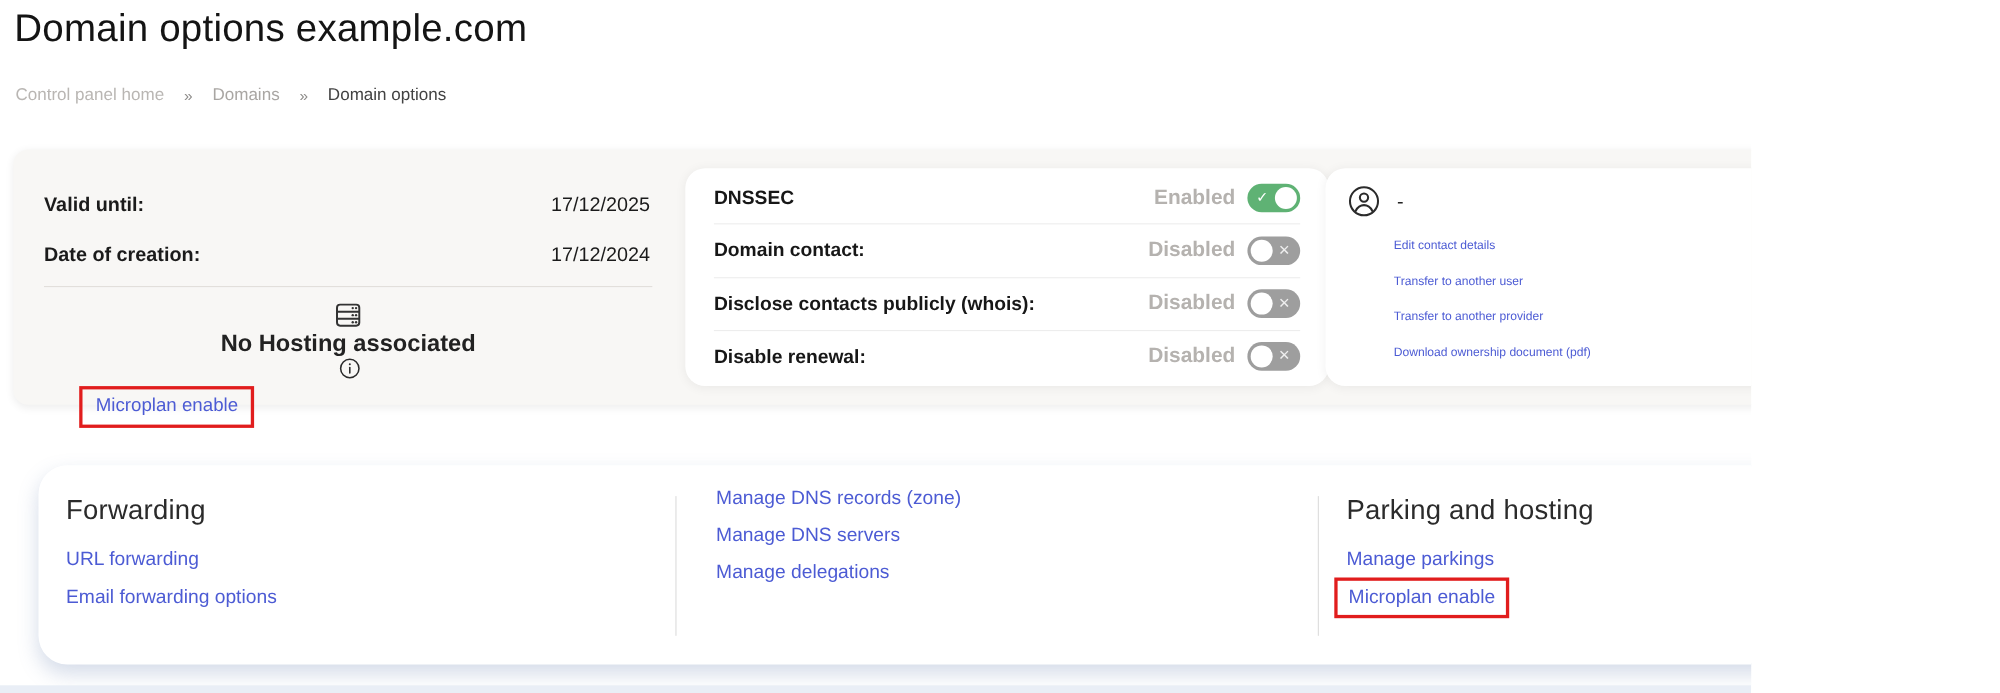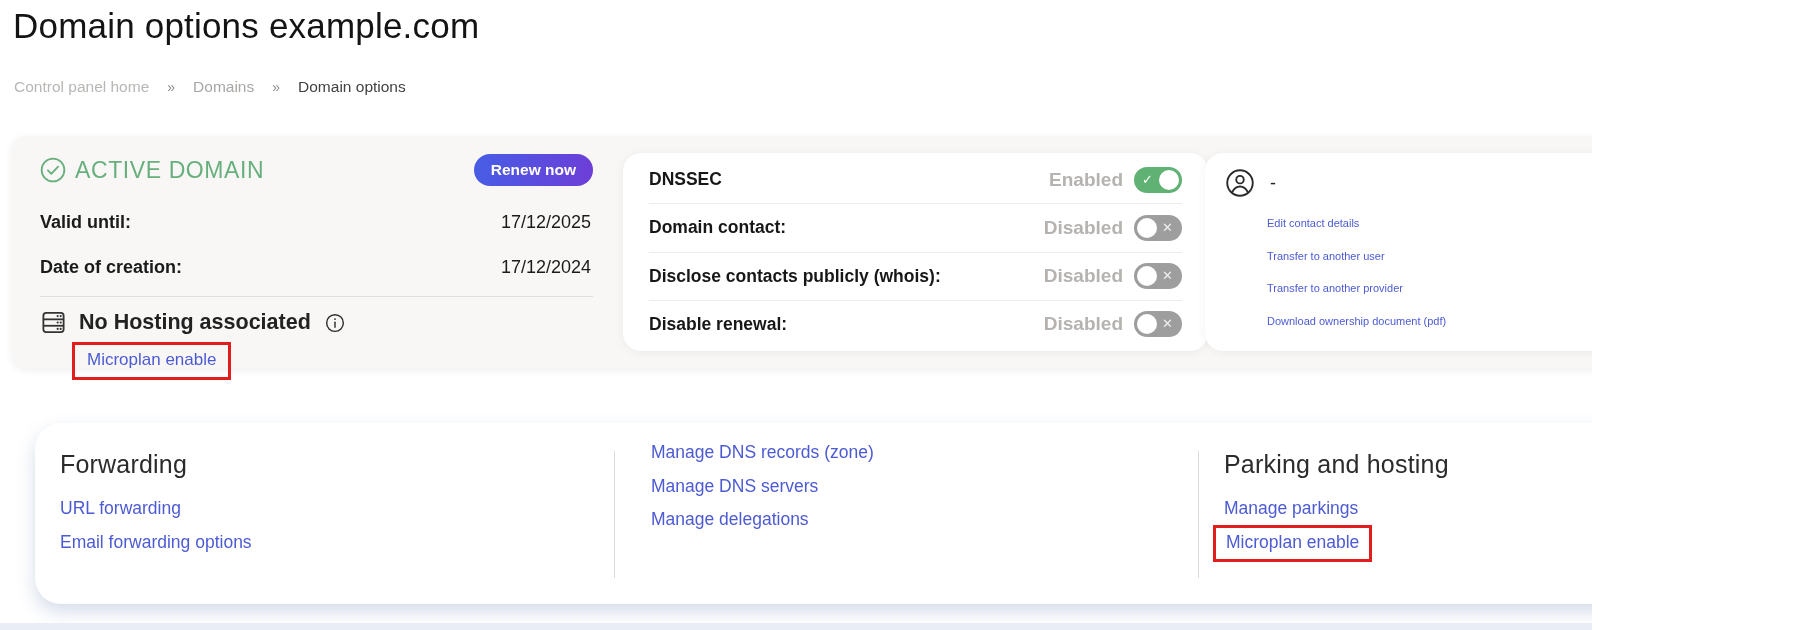--- a/index.html
+++ b/index.html
@@ -30,21 +30,21 @@
   
   .left-section{position:absolute;left:0;top:0;width:611px;height:100%;padding:16px 30px 0 28px;}
   .status-row{display:flex;align-items:center;justify-content:space-between;height:36px;}
   .status-label{display:flex;align-items:center;gap:9px;color:var(--active-green);font-size:23px;font-weight:500;letter-spacing:.6px;}
   .status-label svg{width:26px;height:26px;}
   .renew-btn{border:none;cursor:pointer;color:#fff;font-family:inherit;font-size:15.5px;font-weight:700;padding:7px 17px;border-radius:17px;background:linear-gradient(100deg,var(--button-gradient-start) 10%,var(--button-gradient-end) 95%);}
   .kv-row{display:flex;justify-content:space-between;align-items:center;font-size:18px;margin-top:24px;padding-right:2px;}
   .kv-row .k{font-weight:700;color:#1b1b1b;}
   .kv-row .v{color:#1b1b1b;}
   .left-divider{height:1px;background:#e2dfdb;margin-top:18px;}
-  .hosting-row{display:flex;align-items:center;gap:12px;margin-top:12px;}
+  .hosting-row{display:flex;align-items:center;gap:0;margin-top:12px;flex-direction:column;}
   .hosting-row svg.server{width:27px;height:27px;}
   .hosting-title{font-size:21.5px;font-weight:700;color:#222;}
   .hosting-row svg.info{width:20px;height:20px;margin-left:2px;}
   .red-box{display:inline-block;border:3px solid var(--highlight-red);padding:5px 12px 7px 12px;margin:6px 0 0 32px;}
   a.link{color:var(--link-blue);text-decoration:none;cursor:pointer;}
   .red-box a.link{font-size:17px;}
 
   
   .mid-card{position:absolute;left:611px;top:17px;width:585px;height:198px;background:#fff;border-radius:18px;box-shadow:0 1px 10px rgba(0,0,0,.06);padding:3px 26px;display:flex;flex-direction:column;}
   .set-row{flex:1;display:flex;align-items:center;justify-content:space-between;border-bottom:1px solid #ededed;}
@@ -100,30 +100,20 @@
     <a class="crumb-muted link-plain">Control panel home</a>
     <span class="sep">»</span>
     <a class="crumb-muted2">Domains</a>
     <span class="sep">»</span>
     <span class="crumb-current">Domain options</span>
   </nav>
 
   <section class="row1">
 
     <div class="left-section">
-      <div class="status-row">
-        <div class="status-label">
-          <svg viewBox="0 0 24 24" fill="none" stroke="currentColor" stroke-width="1.7" stroke-linecap="round" stroke-linejoin="round">
-              <circle cx="12" cy="12" r="10.5"></circle>
-              <path d="M7.3 12.4l3.1 3.1 6.3-6.6"></path>
-            </svg>
-          <span>ACTIVE DOMAIN</span>
-        </div>
-        <button class="renew-btn">Renew now</button>
-      </div>
 
       <div class="kv-row">
         <span class="k">Valid until:</span>
         <span class="v">17/12/2025</span>
       </div>
       <div class="kv-row">
         <span class="k">Date of creation:</span>
         <span class="v">17/12/2024</span>
       </div>
 

